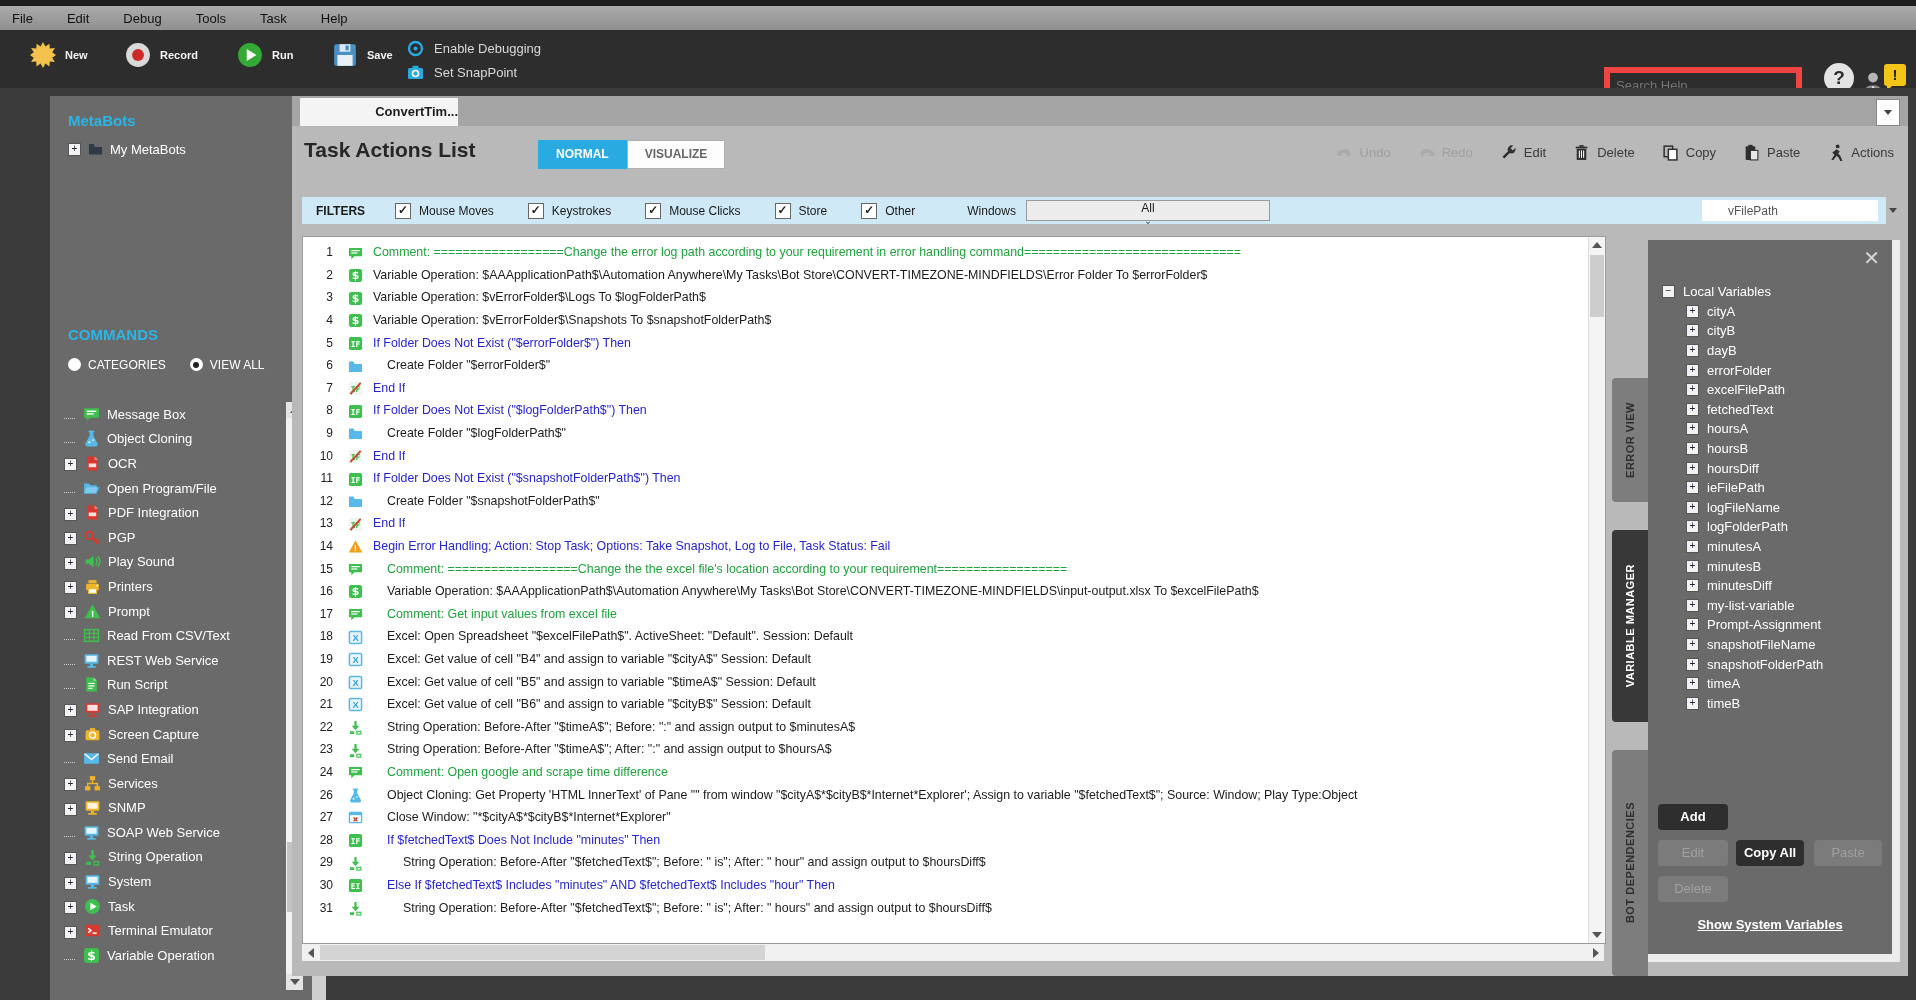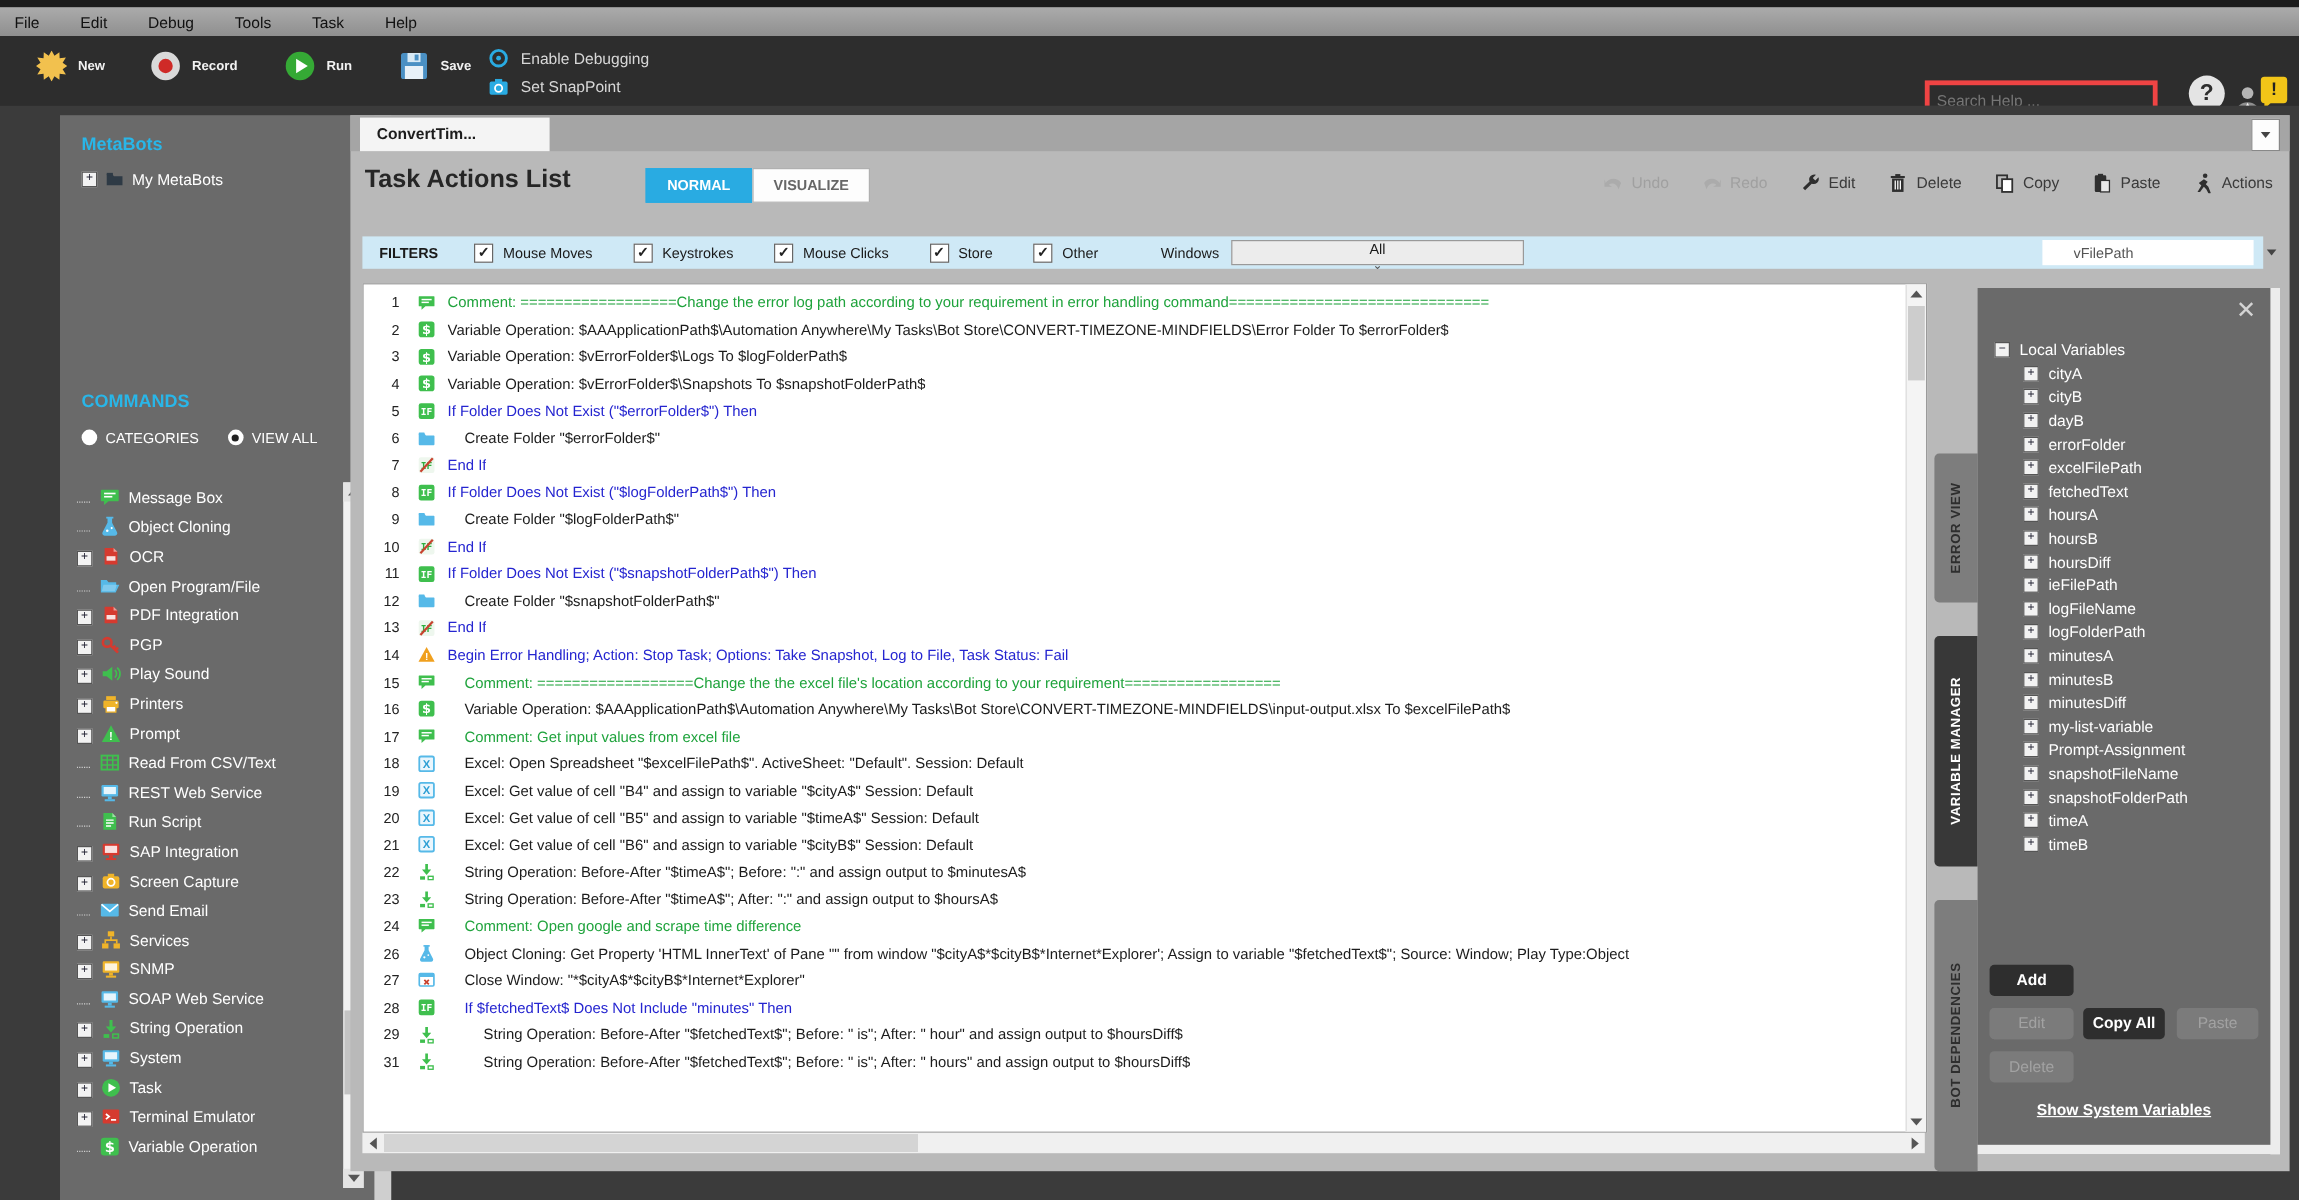--- a/index.html
+++ b/index.html
@@ -11,21 +11,21 @@
            background:linear-gradient(#ababab,#8f8f8f);display:flex;align-items:center;
            padding-left:12px;gap:34px;font-size:13px;color:#111;}
   .menu-item{cursor:default;}
   #toolbar{position:absolute;left:0;top:30px;right:0;height:58px;background:#2d2d2d;}
   .tb-btn{position:absolute;top:12px;display:flex;align-items:center;gap:9px;color:#f2f2f2;
           font-size:11px;font-weight:bold;}
   .tb-btn svg{width:26px;height:26px;}
   .dbg-row{position:absolute;left:407px;display:flex;align-items:center;gap:10px;color:#d8d8d8;font-size:13px;}
   .dbg-row svg{width:17px;height:17px;}
   #help-search{position:absolute;left:1604px;top:37px;width:186px;height:24px;background:#2d2d2d;
-               border:4px solid #ef4444;display:flex;align-items:center;}
+               border:6px solid #ef4444;display:flex;align-items:center;}
   #help-search input{flex:1;background:transparent;border:0;outline:0;color:#a8a8a8;
                font-size:13px;padding:0 6px;font-family:"Liberation Sans",sans-serif;}
   #help-circle{position:absolute;left:1824px;top:33px;width:30px;height:30px;border-radius:50%;
                background:#e4e4e4;color:#2d2d2d;font-weight:bold;font-size:19px;text-align:center;line-height:30px;}
   #user-wrap{position:absolute;left:1860px;top:34px;width:50px;height:40px;}
   #alert-badge{position:absolute;left:24px;top:0;width:22px;height:22px;background:#f2c518;border-radius:3px;
                color:#222;font-weight:bold;font-size:15px;text-align:center;line-height:22px;}
   #alert-badge:after{content:"";position:absolute;left:3px;bottom:-5px;border-left:6px solid #f2c518;
                border-bottom:6px solid transparent;}
   
@@ -51,21 +51,21 @@
   #cmd-scroll .arr{position:absolute;left:0;width:17px;height:16px;background:#e4e4e4;}
   #cmd-scroll .thumb{position:absolute;left:1px;width:15px;background:#c3c3c3;}
   #side-scroll{position:absolute;left:262px;top:0;width:14px;bottom:0;background:#cfcfcf;}
   #side-scroll .thumb{position:absolute;left:1px;width:12px;background:#9a9a9a;}
   .tri-up{width:0;height:0;border-left:5px solid transparent;border-right:5px solid transparent;
           border-bottom:6px solid #555;margin:5px auto;}
   .tri-down{width:0;height:0;border-left:5px solid transparent;border-right:5px solid transparent;
           border-top:6px solid #555;margin:5px auto;}
   
   #doc-area{position:absolute;left:292px;top:8px;width:1616px;height:880px;background:#b9b9b9;}
-  #tabstrip{position:absolute;left:0;top:0;right:0;height:30px;background:#a5a5a5;}
+  #tabstrip{position:absolute;left:0;top:0;right:0;height:30px;background:#a5a5a5;text-align:right;}
   #doc-tab{position:absolute;left:8px;top:2px;width:158px;height:28px;background:#f4f4f4;color:#1c1c1c;
            font-size:13px;font-weight:bold;line-height:28px;padding-left:14px;box-sizing:border-box;}
   #tab-dd{position:absolute;right:8px;top:3px;width:22px;height:25px;background:#fdfdfd;border:1px solid #888;
           display:flex;align-items:center;justify-content:center;}
   .caret{width:0;height:0;border-left:4px solid transparent;border-right:4px solid transparent;border-top:5px solid #444;}
   #panel-header{position:absolute;left:0;top:30px;right:0;height:64px;}
   #panel-title{position:absolute;left:12px;top:12px;font-size:21px;font-weight:bold;color:#262626;}
   #view-toggle{position:absolute;left:246px;top:14px;display:flex;}
   .vt-btn{height:27px;line-height:27px;padding:0 17px;font-size:12px;font-weight:bold;border:1px solid #b0b0b0;}
   .vt-on{background:#29abe2;color:#fff;border-color:#29abe2;}
@@ -791,20 +791,28 @@
             <div class="arow">
        <span class="ln">29</span>
        <span class="aicon"><svg viewBox="0 0 16 16">
                   <path d="M6.8 1h2.4v5h2.9L8 10.8 3.9 6h2.9z" fill="#3fbf4e"></path>
                   <rect x="2.2" y="12" width="4.4" height="3" fill="#3fbf4e"></rect>
                   <rect x="9.4" y="12" width="4.4" height="3" fill="none" stroke="#3fbf4e" stroke-width="1.2"></rect>
                 </svg></span>
        <span class="atext ind2 c-black">String Operation: Before-After "$fetchedText$"; Before: " is"; After: " hour" and assign output to $hoursDiff$</span>
             </div>
             <div class="arow">
+       <span class="ln">30</span>
+       <span class="aicon"><svg viewBox="0 0 16 16">
+                  <rect x="1" y="1" width="14" height="14" rx="2" fill="#3fbf4e"></rect>
+                  <text x="8" y="11.3" font-size="8.5" font-weight="bold" fill="#fff" text-anchor="middle" font-family="DejaVu Sans Mono">EI</text>
+                </svg></span>
+       <span class="atext ind1 c-blue">Else If $fetchedText$ Includes "minutes" AND $fetchedText$ Includes "hour" Then</span>
+            </div>
+            <div class="arow">
        <span class="ln">31</span>
        <span class="aicon"><svg viewBox="0 0 16 16">
                   <path d="M6.8 1h2.4v5h2.9L8 10.8 3.9 6h2.9z" fill="#3fbf4e"></path>
                   <rect x="2.2" y="12" width="4.4" height="3" fill="#3fbf4e"></rect>
                   <rect x="9.4" y="12" width="4.4" height="3" fill="none" stroke="#3fbf4e" stroke-width="1.2"></rect>
                 </svg></span>
        <span class="atext ind2 c-black">String Operation: Before-After "$fetchedText$"; Before: " is"; After: " hours" and assign output to $hoursDiff$</span>
             </div>
             <div class="arow">
        

